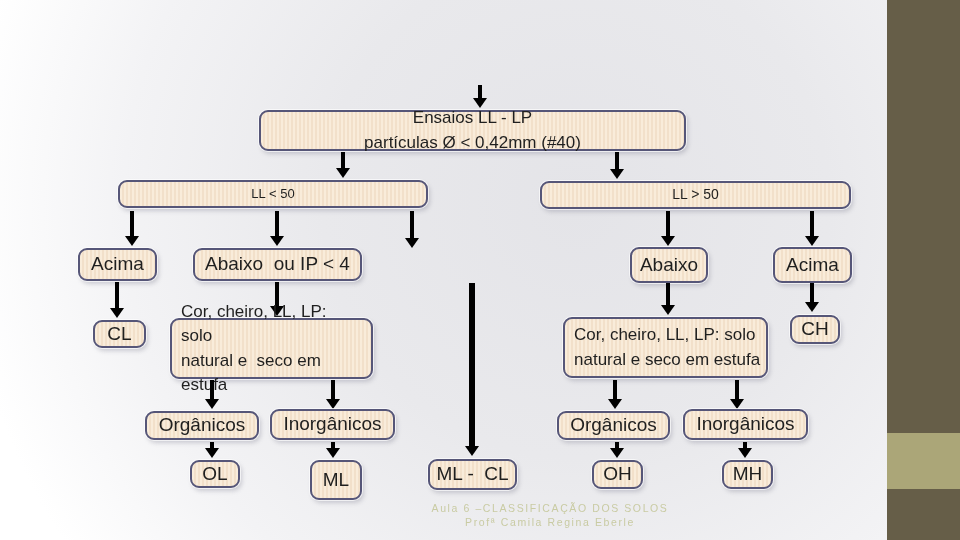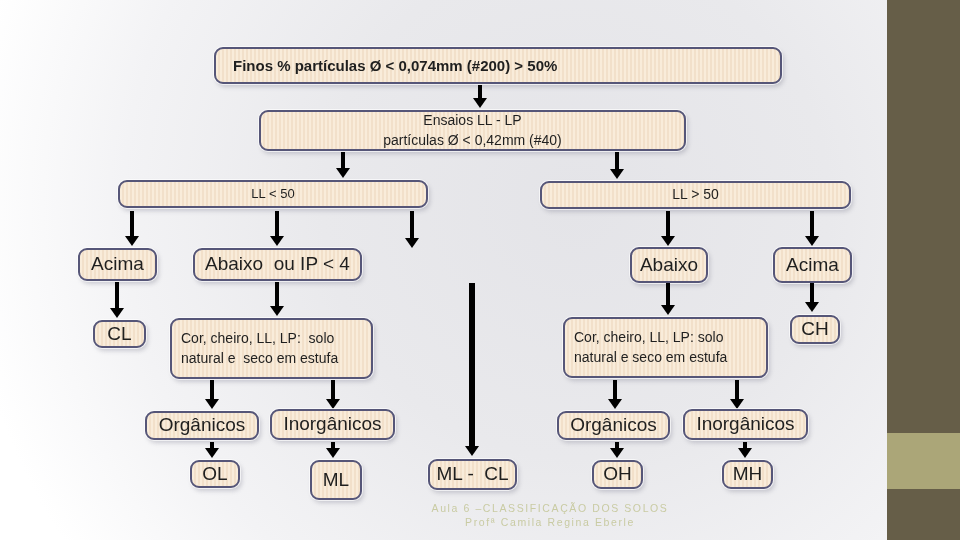--- a/index.html
+++ b/index.html
@@ -2,21 +2,21 @@
 <html><head>
 <meta charset="utf-8">
 <style>
   html,body{margin:0;padding:0;}
   body{width:960px;height:540px;overflow:hidden;font-family:"Liberation Sans", sans-serif;}
   .slide{position:relative;width:960px;height:540px;
     background:radial-gradient(circle at 60% 38%, #e4e4e8 0%, #e9e9ec 38%, #f3f3f5 68%, #ffffff 92%);
   }
   
   .node{position:absolute;box-sizing:border-box;display:flex;align-items:center;justify-content:center;
-    text-align:center;color:#1f1f1f;font-size:14px;line-height:1.42;white-space:pre-wrap;
+    text-align:center;color:#1f1f1f;font-size:17px;line-height:1.42;white-space:pre-wrap;
     background:repeating-linear-gradient(90deg,#f9ecda 0px,#f9ecda 2px,#f2e0ca 2px,#f2e0ca 4px);
     border:2.5px solid #565678;border-radius:9px;
     box-shadow:0 0 0 1px rgba(255,255,255,.7), 2px 3px 4px rgba(110,110,130,.30);}
   .node--title{font-weight:bold;font-size:15px;justify-content:flex-start;text-align:left;padding-left:17px;}
   .node--left{justify-content:flex-start;text-align:left;padding-left:9px;padding-right:4px;}
   .node--sm{font-size:19px;}
   
   .arrow{position:absolute;width:14px;}
   .arrow::before{content:"";position:absolute;left:5px;top:0;bottom:8px;width:4px;background:#000;}
   .arrow::after{content:"";position:absolute;left:0;bottom:0;width:0;height:0;
@@ -27,21 +27,20 @@
   .sidebar-accent{position:absolute;left:887px;top:433px;width:73px;height:56px;background:#aba678;}
   
   .footer{position:absolute;left:320px;top:501px;width:460px;text-align:center;
     color:#c9cba3;font-size:10.5px;letter-spacing:1.6px;line-height:1.35;}
 </style>
 </head>
 <body>
 
 <div class="slide">
 
-  <div class="node node--title" style="left:214px;top:47px;width:568px;height:37px">Finos % partículas Ø &lt; 0,074mm (#200) &gt; 50%</div>
   <div class="arrow" style="left:473px;top:85px;height:23px"></div>
 
   <div class="node" style="left:259px;top:110px;width:427px;height:41px">Ensaios LL - LP
 partículas Ø &lt; 0,42mm (#40)</div>
   <div class="arrow" style="left:336px;top:152px;height:26px"></div>
   <div class="arrow" style="left:610px;top:152px;height:27px"></div>
 
   <div class="node" style="left:118px;top:180px;width:310px;height:28px;font-size:13px">LL &lt; 50</div>
   <div class="node" style="left:540px;top:181px;width:311px;height:28px;font-size:14px">LL &gt; 50</div>
 

